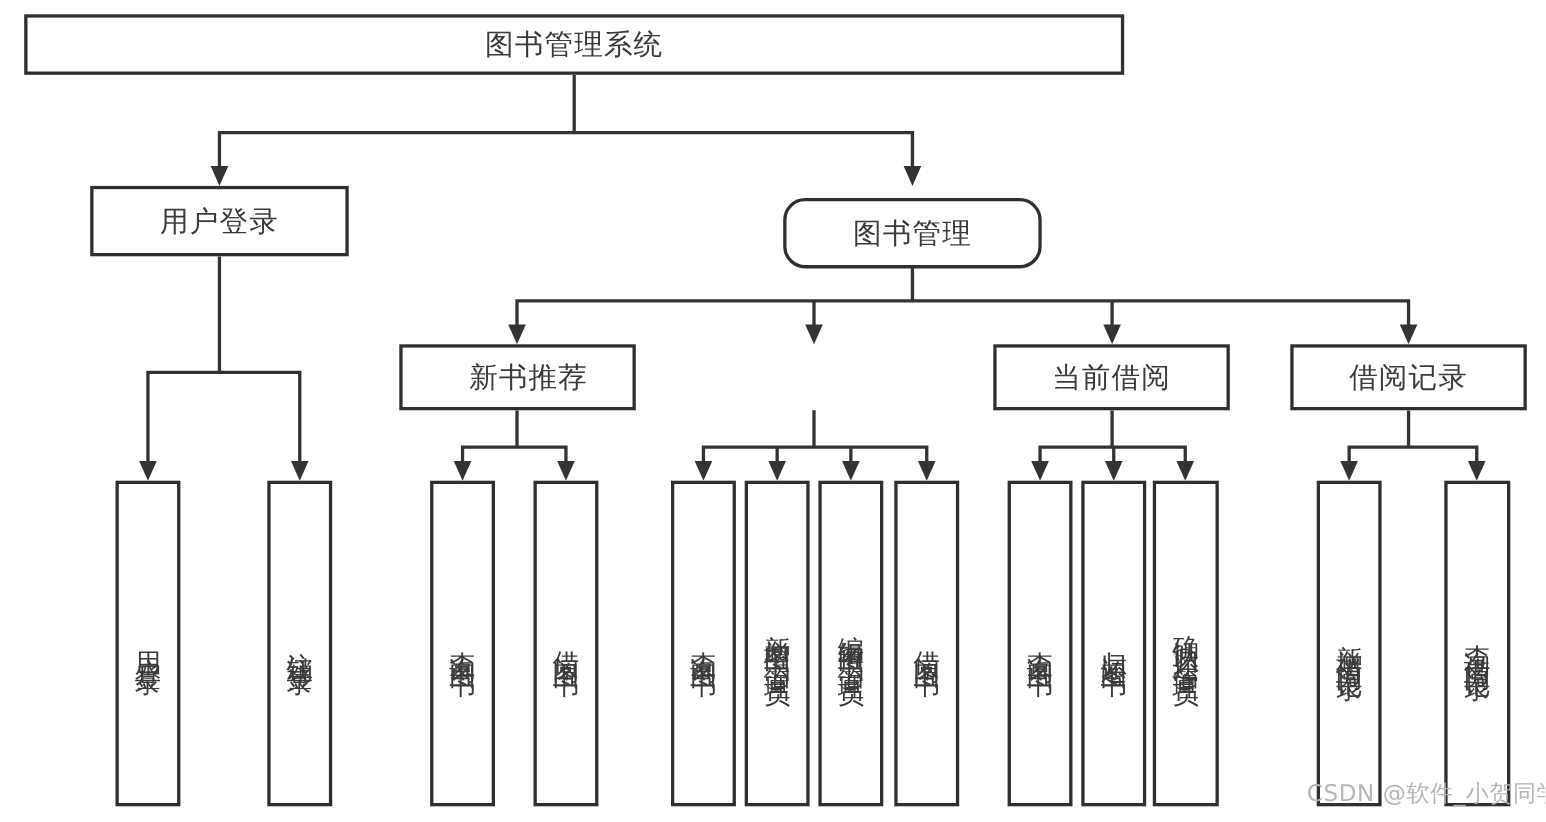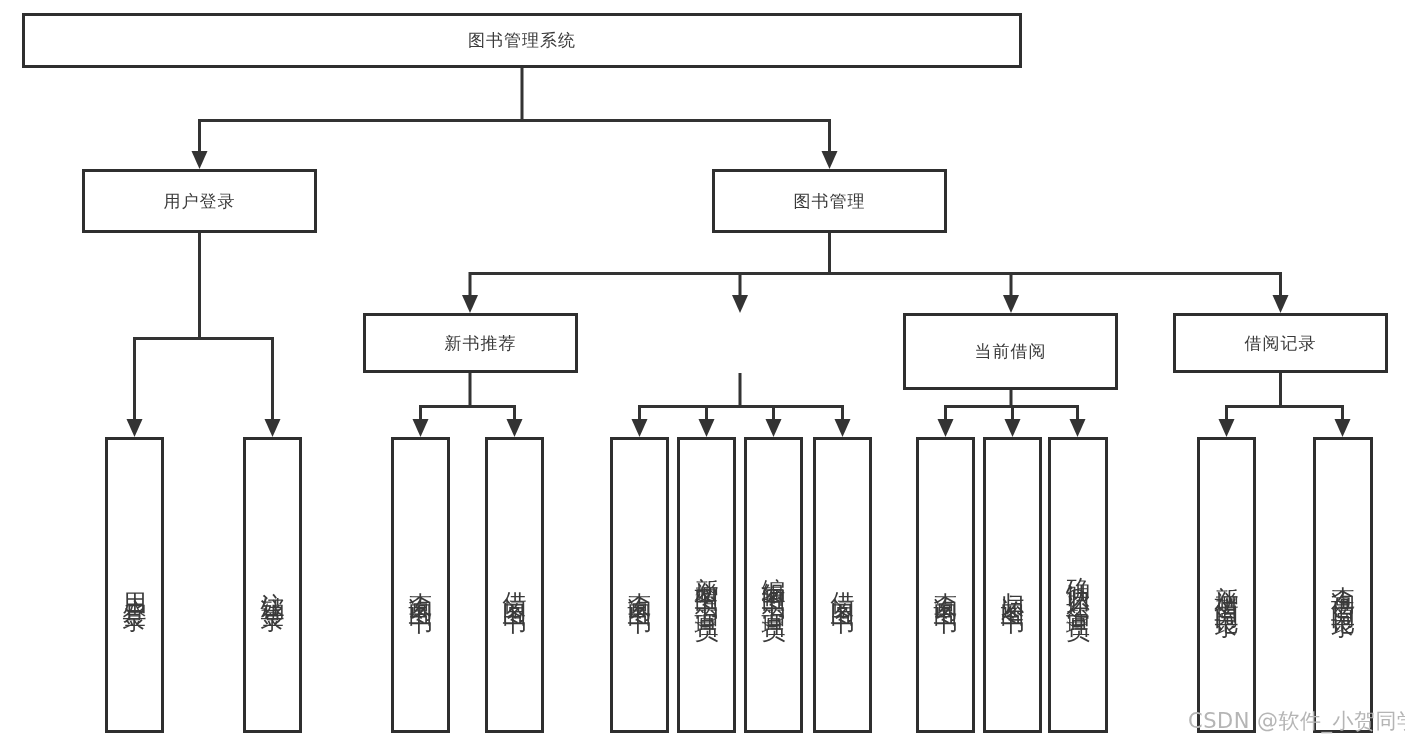--- a/index.html
+++ b/index.html
@@ -4,21 +4,21 @@
 <style>
   html,body { margin:0; padding:0; background:#ffffff; }
   #canvas {
     position:relative; width:1405px; height:747px; background:#ffffff;
     font-family:"DejaVu Sans","Liberation Sans",sans-serif; overflow:hidden;
   }
   #connectors { position:absolute; left:0; top:0; z-index:1; }
   .node {
     position:absolute; box-sizing:border-box; background:#ffffff;
     border:3px solid #2f2f2f; display:flex; align-items:center; justify-content:center;
-    color:#3a3a3a; font-size:17px; z-index:2; letter-spacing:1px;
+    color:#3a3a3a; font-size:26px; z-index:2; letter-spacing:1px;
   }
   .leaf {
     position:absolute; box-sizing:border-box; background:#ffffff;
     border:3px solid #2f2f2f; display:flex; align-items:center; justify-content:center;
     top:437px; width:59px; height:296px; color:#3a3a3a; z-index:2;
   }
   .leaf .vtext {
     writing-mode:vertical-rl; text-orientation:mixed;
     font-size:24px; letter-spacing:6px; line-height:1;
   }
@@ -82,28 +82,28 @@
     </g>
   </svg>
 
   <div class="node" style="left:22px; top:13px; width:1000px; height:55px;">
     <span>图书管理系统</span>
   </div>
 
   <div class="node" style="left:82px; top:169px; width:235px; height:64px;">
     <span>用户登录</span>
   </div>
-  <div class="node" style="left:712px; top:169px; width:235px; height:64px;">
+  <div class="node" style="left:712px; top:180px; width:235px; height:64px;border-radius:20px;">
     <span>图书管理</span>
   </div>
 
   <div class="node" style="left:363px; top:313px; width:215px; height:60px;padding-left:20px;">
     <span>新书推荐</span>
   </div>
-  <div class="node" style="left:903px; top:313px; width:215px; height:77px;">
+  <div class="node" style="left:903px; top:313px; width:215px; height:60px;">
     <span>当前借阅</span>
   </div>
   <div class="node" style="left:1173px; top:313px; width:215px; height:60px;justify-content:center;">
     <span>借阅记录</span>
   </div>
 
   <div class="leaf" style="left:105px;">
     <span class="vtext">用户登录</span>
   </div>
   <div class="leaf" style="left:243px;">

